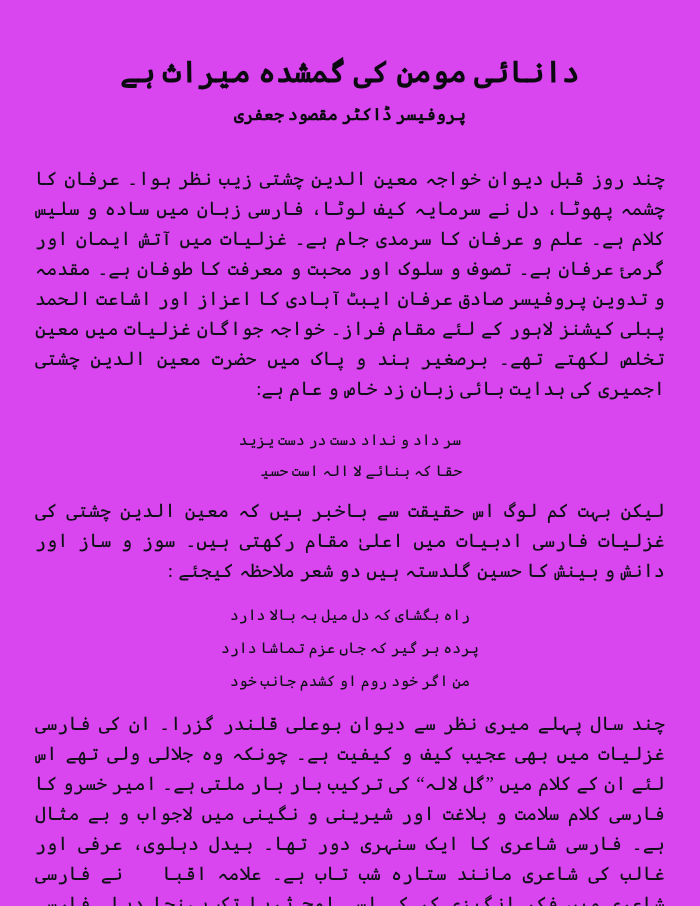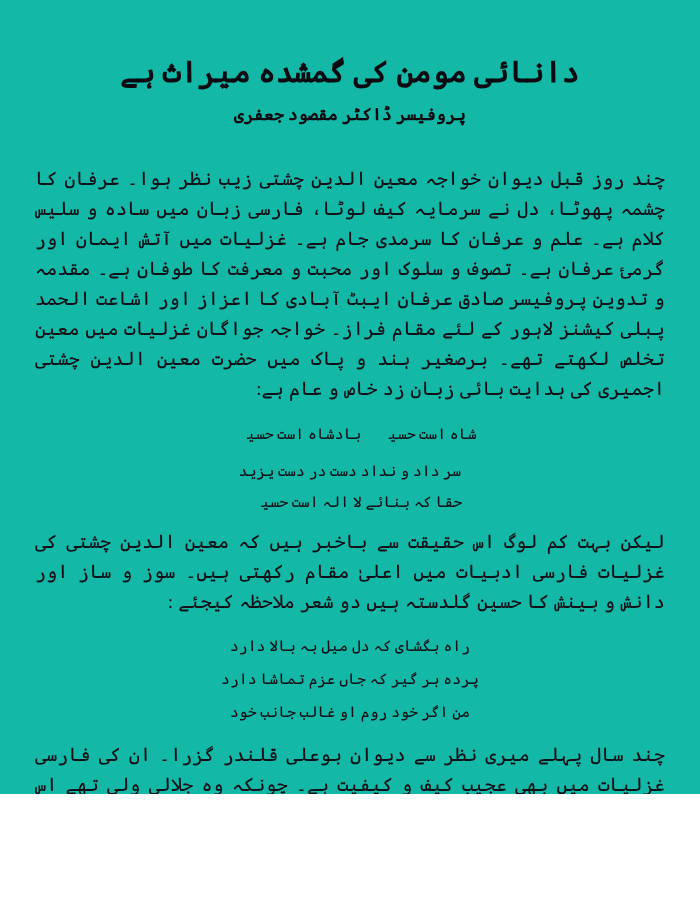--- a/index.html
+++ b/index.html
@@ -5,22 +5,22 @@
 <style>
   html, body {
     margin: 0;
     padding: 0;
     background: #ffffff;
   }
 
   .page {
     position: relative;
     width: 700px;
-    height: 794px;
-    background: #14b8a6;
+    height: 906px;
+    background: #d946ef;
     margin: 0 auto;
     overflow: hidden;
     box-sizing: border-box;
     font-family: "Liberation Serif", "DejaVu Serif", serif;
     color: #0d0d12;
     direction: rtl;
     text-align: right;
   }
 
   .content {
@@ -102,33 +102,32 @@
   <div class="content">
 
     <div class="title-block">
       <h1 class="doc-title">دانائی مومن کی گمشدہ میراث ہے</h1>
       <div class="doc-author">پروفیسر ڈاکٹر مقصود جعفری</div>
     </div>
 
     <p class="para first">چند روز قبل دیوان خواجہ معین الدین چشتی زیب نظر ہوا۔ عرفان کا چشمہ پھوٹا، دل نے سرمایہ کیف لوٹا، فارسی زبان میں سادہ و سلیس کلام ہے۔ علم و عرفان کا سرمدی جام ہے۔ غزلیات میں آتش ایمان اور گرمئ عرفان ہے۔ تصوف و سلوک اور محبت و معرفت کا طوفان ہے۔ مقدمہ و تدوین پروفیسر صادق عرفان ایبٹ آبادی کا اعزاز اور اشاعت الحمد پبلی کیشنز لاہور کے لئے مقام فراز۔ خواجہ جواگان غزلیات میں معین تخلص لکھتے تھے۔ برصغیر ہند و پاک میں حضرت معین الدین چشتی اجمیری کی ہدایت بائی زبان زد خاص و عام ہے:</p>
 
     <div class="verse-block">
-      <div class="verse-line">شاہ است حسینؑ بادشاہ است حسینؑ</div>
       <div class="spacer-sm"></div>
       <div class="verse-line">سر داد و نداد دست در دست یزید</div>
       <div class="verse-line">حقا کہ بنائے لا الہ است حسینؑ</div>
     </div>
 
     <p class="para">لیکن بہت کم لوگ اس حقیقت سے باخبر ہیں کہ معین الدین چشتی کی غزلیات فارسی ادبیات میں اعلیٰ مقام رکھتی ہیں۔ سوز و ساز اور دانش و بینش کا حسین گلدستہ ہیں دو شعر ملاحظہ کیجئے :</p>
 
     <div class="verse-block tight">
       <div class="verse-line">راہ بگشای کہ دل میل بہ بالا دارد</div>
       <div class="spacer-xs"></div>
       <div class="verse-line">پردہ ہر گیر کہ جاں عزم تماشا دارد</div>
       <div class="spacer-xs"></div>
-      <div class="verse-line">من اگر خود روم او غالب جانب خود</div>
+      <div class="verse-line">من اگر خود روم او کشدم جانب خود</div>
       <div class="spacer-xs"></div>
     </div>
 
     <p class="para tail-left">چند سال پہلے میری نظر سے دیوان بوعلی قلندر گزرا۔ ان کی فارسی غزلیات میں بھی عجیب کیف و کیفیت ہے۔ چونکہ وہ جلالی ولی تھے اس لئے ان کے کلام میں ”گل لالہ“ کی ترکیب بار بار ملتی ہے۔ امیر خسرو کا فارسی کلام سلامت و بلاغت اور شیرینی و نگینی میں لاجواب و بے مثال ہے۔ فارسی شاعری کا ایک سنہری دور تھا۔ بیدل دہلوی، عرفی اور غالب کی شاعری مانند ستارہ شب تاب ہے۔ علامہ اقبالؒ نے فارسی شاعری میں فکر انگیزی کر کے اسے اوج ثریا تک پہنچا دیا۔ فارسی زبان زبان شیریں اور زبان شعر ہے۔ میں نے سکول میں اختیاری مضمون کے بطور عربی زبان پڑھی۔ پھر کالج میں بھی بی اے میں عربی ہی میرا اختیاری مضمون تھا۔ ایم اے انگریزی کرنے کے بعد گارڈن کالج راولپنڈی میں انگریزی</p>
 
   </div>
 </div>
 
 </body></html>

